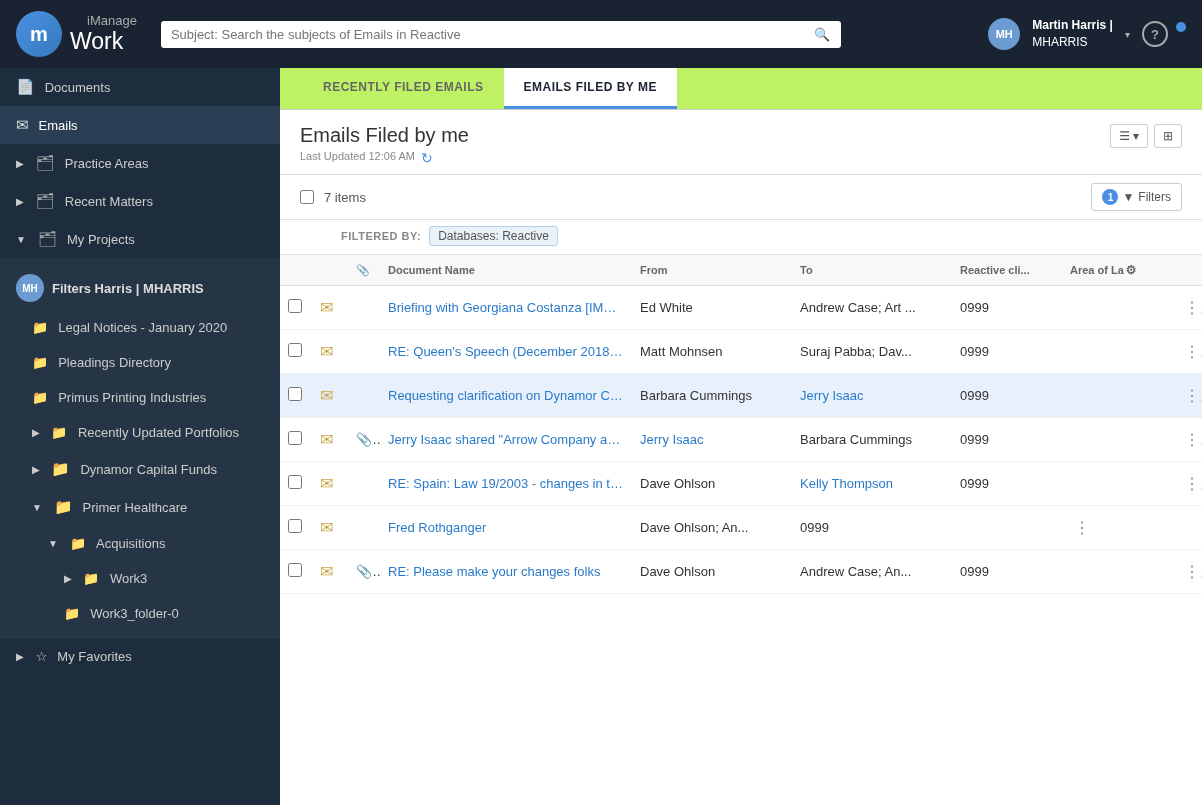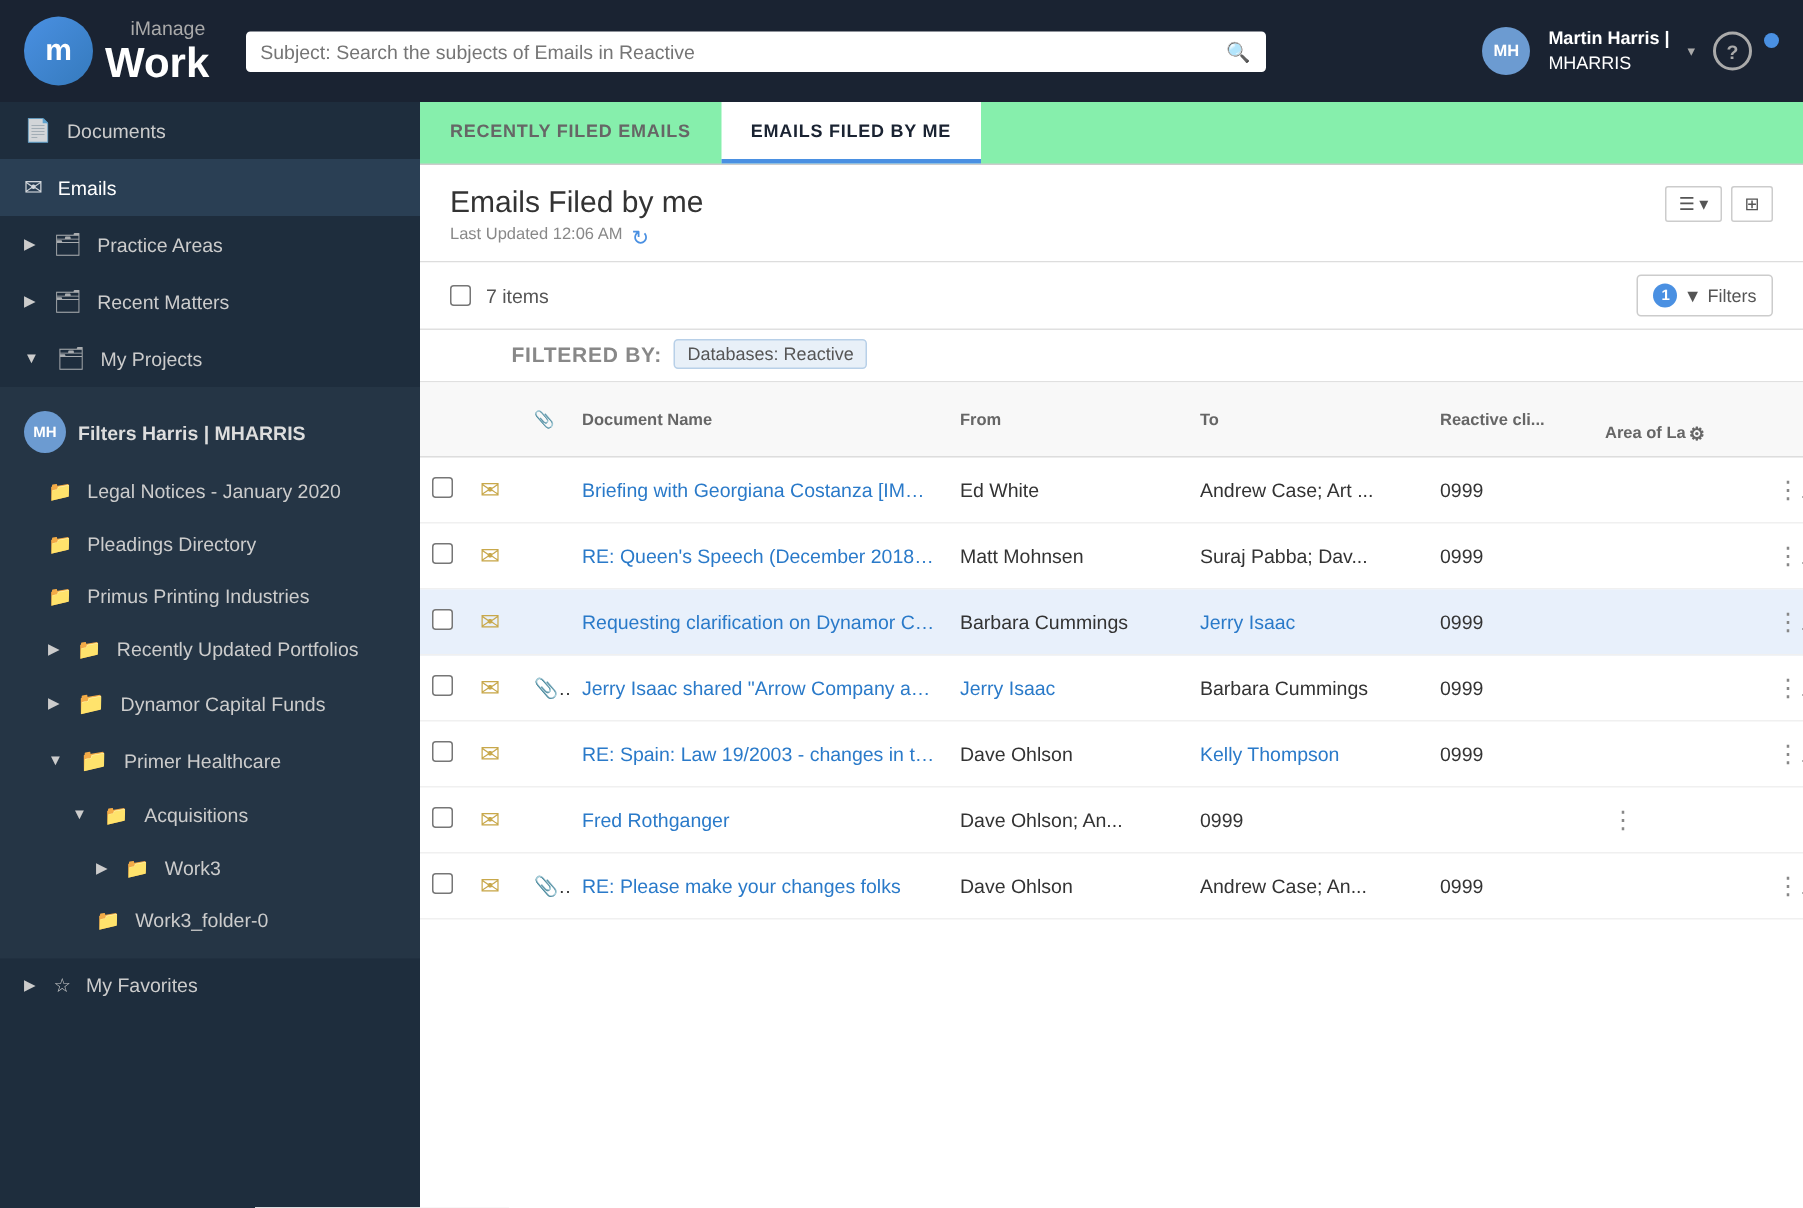--- a/index.html
+++ b/index.html
@@ -22,21 +22,21 @@
     .logo-circle {
       width: 46px; height: 46px;
       background: linear-gradient(135deg, #4a90e2, #357abd);
       border-radius: 50%;
       display: flex; align-items: center; justify-content: center;
       color: white; font-size: 20px; font-weight: bold;
       margin-right: 8px;
     }
     .logo-text { color: white; }
     .logo-text .imanage { font-size: 13px; color: #aaa; padding-left: 17px; }
-    .logo-text .work { font-size: 28px; font-weight: bold; }
+    .logo-text .work { font-size: 23px; font-weight: normal; }
 
     .search-bar {
       flex: 1;
       max-width: 680px;
       display: flex;
       align-items: center;
       background: white;
       border-radius: 3px;
       padding: 6px 10px;
     }
@@ -122,24 +122,25 @@
     .content-area {
       flex: 1;
       display: flex;
       flex-direction: column;
       overflow: hidden;
       background: #f5f5f5;
     }
 
     
     .tabs-bar {
-      background: #86efac;
+      background: #bef264;
       display: flex;
       border-bottom: 1px solid #ccc;
       flex-shrink: 0;
+      padding-left: 23px;
     }
     .tab {
       padding: 12px 20px;
       font-size: 12px;
       font-weight: bold;
       letter-spacing: 0.5px;
       cursor: pointer;
       color: #666;
       text-transform: uppercase;
       border-bottom: 3px solid transparent;
@@ -208,21 +209,21 @@
     
     .filtered-by-bar {
       background: white;
       padding: 6px 20px 8px;
       border-bottom: 1px solid #e0e0e0;
       display: flex;
       align-items: center;
       gap: 8px;
       flex-shrink: 0;
     }
-    .filtered-label { color: #888; font-size: 14px; font-weight: bold; letter-spacing: 0.5px; padding-left: 41px; }
+    .filtered-label { color: #888; font-size: 11px; font-weight: bold; letter-spacing: 0.5px; padding-left: 41px; }
     .filter-tag {
       background: #e8f0f8;
       border: 1px solid #b8d0e8;
       padding: 2px 8px;
       border-radius: 3px;
       font-size: 12px;
       color: #555;
     }
 
     
@@ -432,21 +433,21 @@
       <div class="table-header">
         <div class="th"></div>
         <div class="th"></div>
         <div class="th">
           <span>📎</span>
         </div>
         <div class="th sortable">Document Name</div>
         <div class="th sortable">From</div>
         <div class="th sortable">To</div>
         <div class="th sortable">Reactive cli...</div>
-        <div class="th sortable" style="display:flex;align-items:center;gap:2px;margin-top:19px;">
+        <div class="th sortable" style="display:flex;align-items:center;gap:2px;">
           <span>Area of La</span>
           <span style="font-size:12px;cursor:pointer;">⚙</span>
         </div>
         <div class="th"></div>
       </div>
 
       <div class="table-row">
         <div class="td"><input type="checkbox" class="row-check" style=""></div>
         <div class="td"><span class="email-icon">✉</span></div>
         <div class="td"></div>

